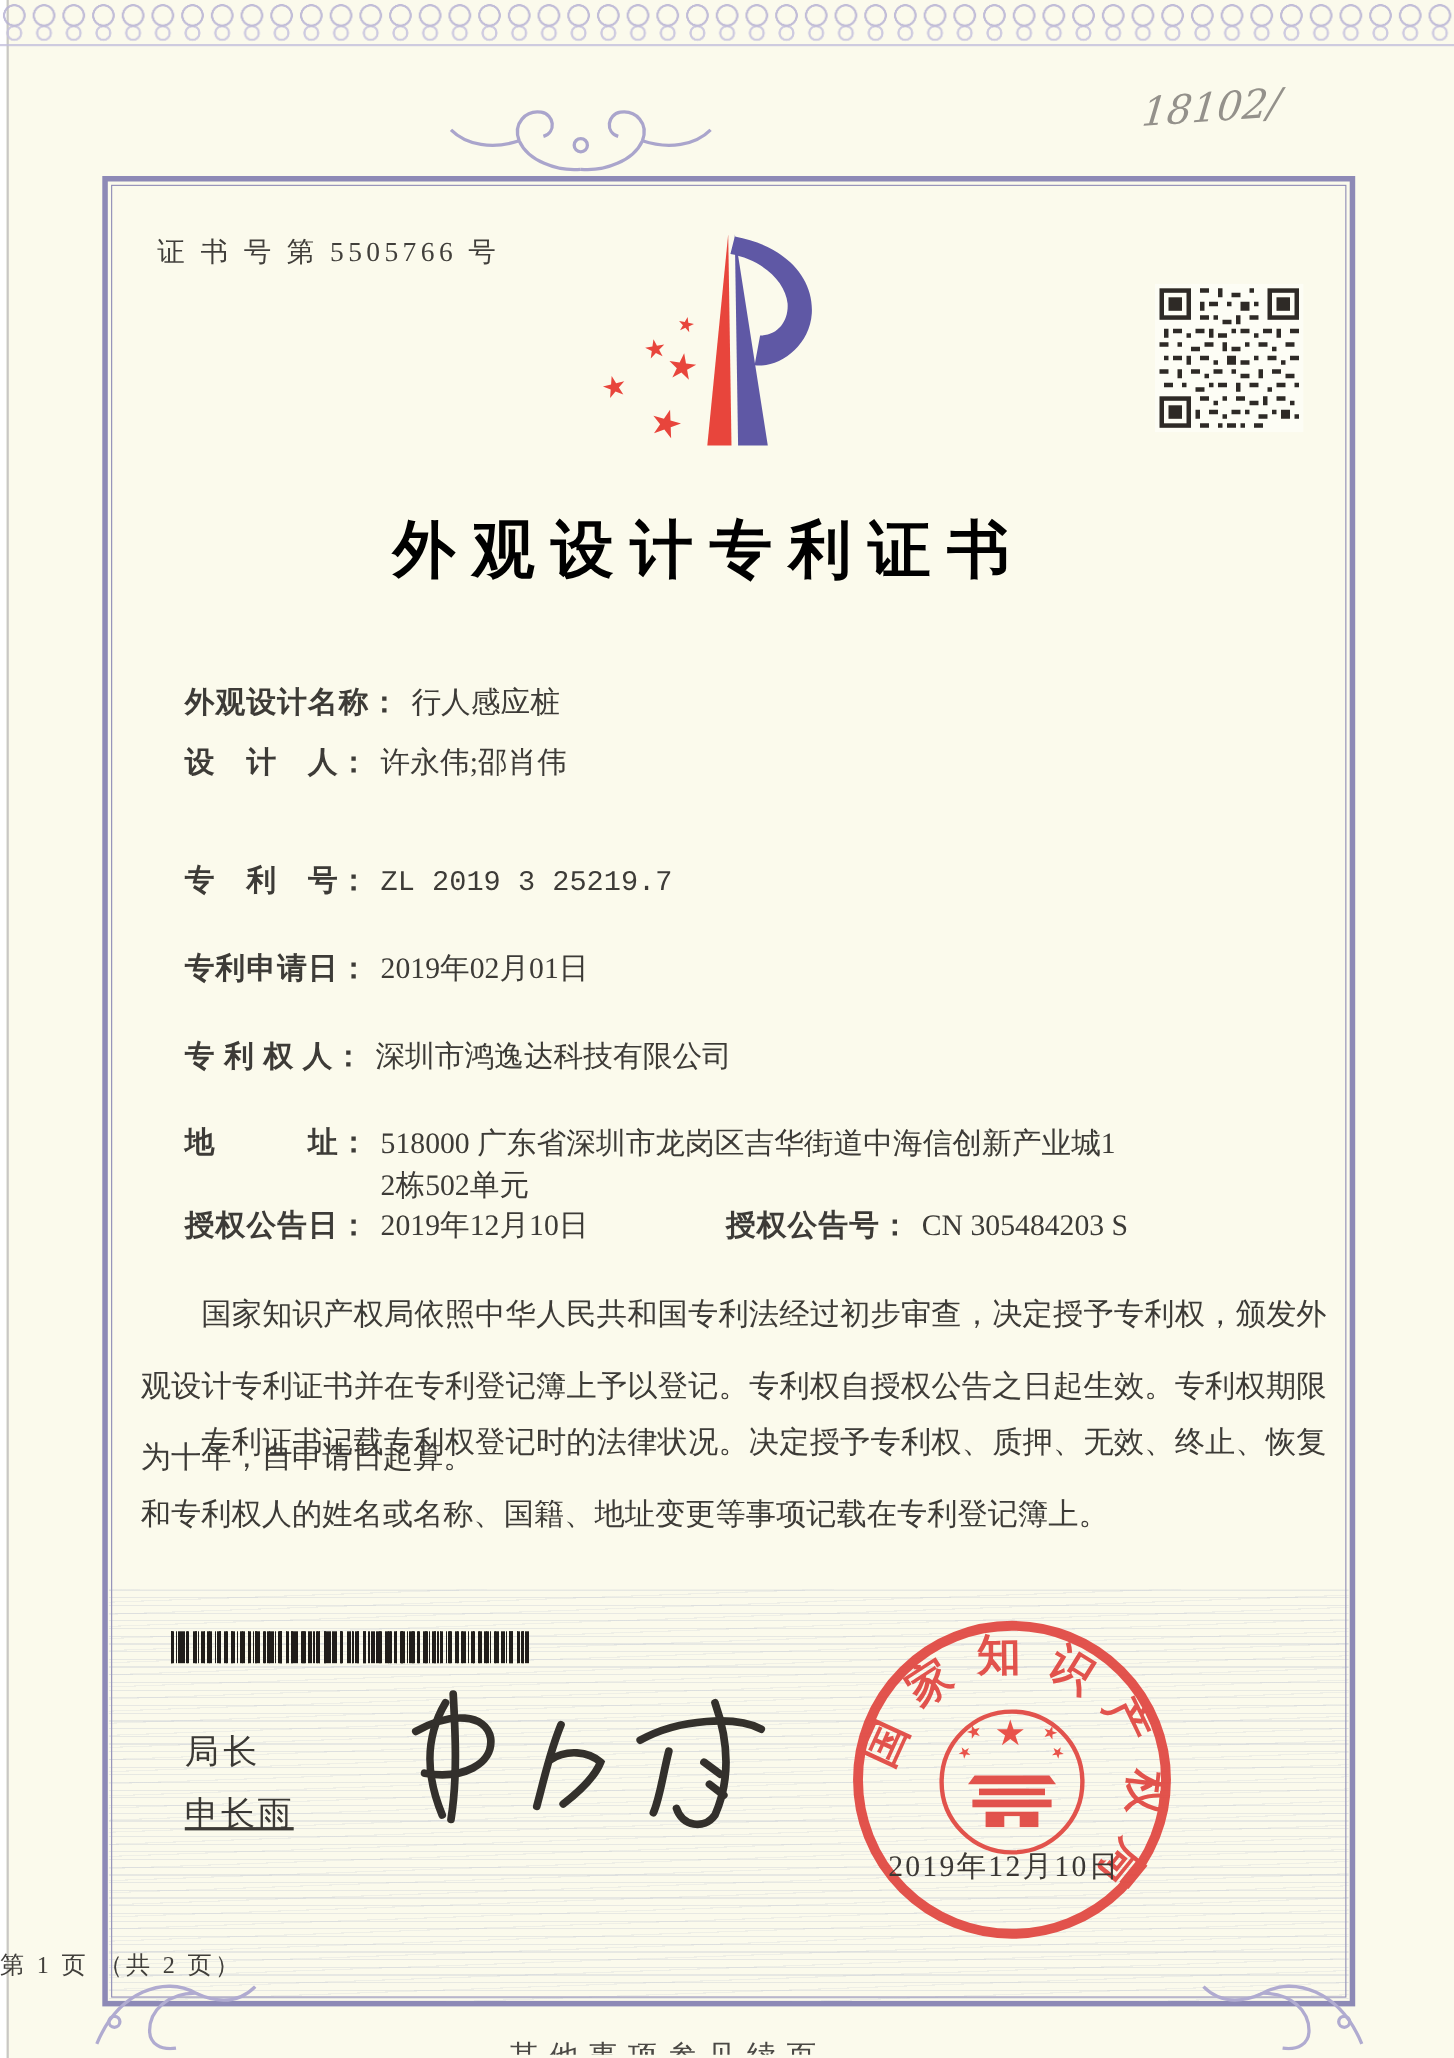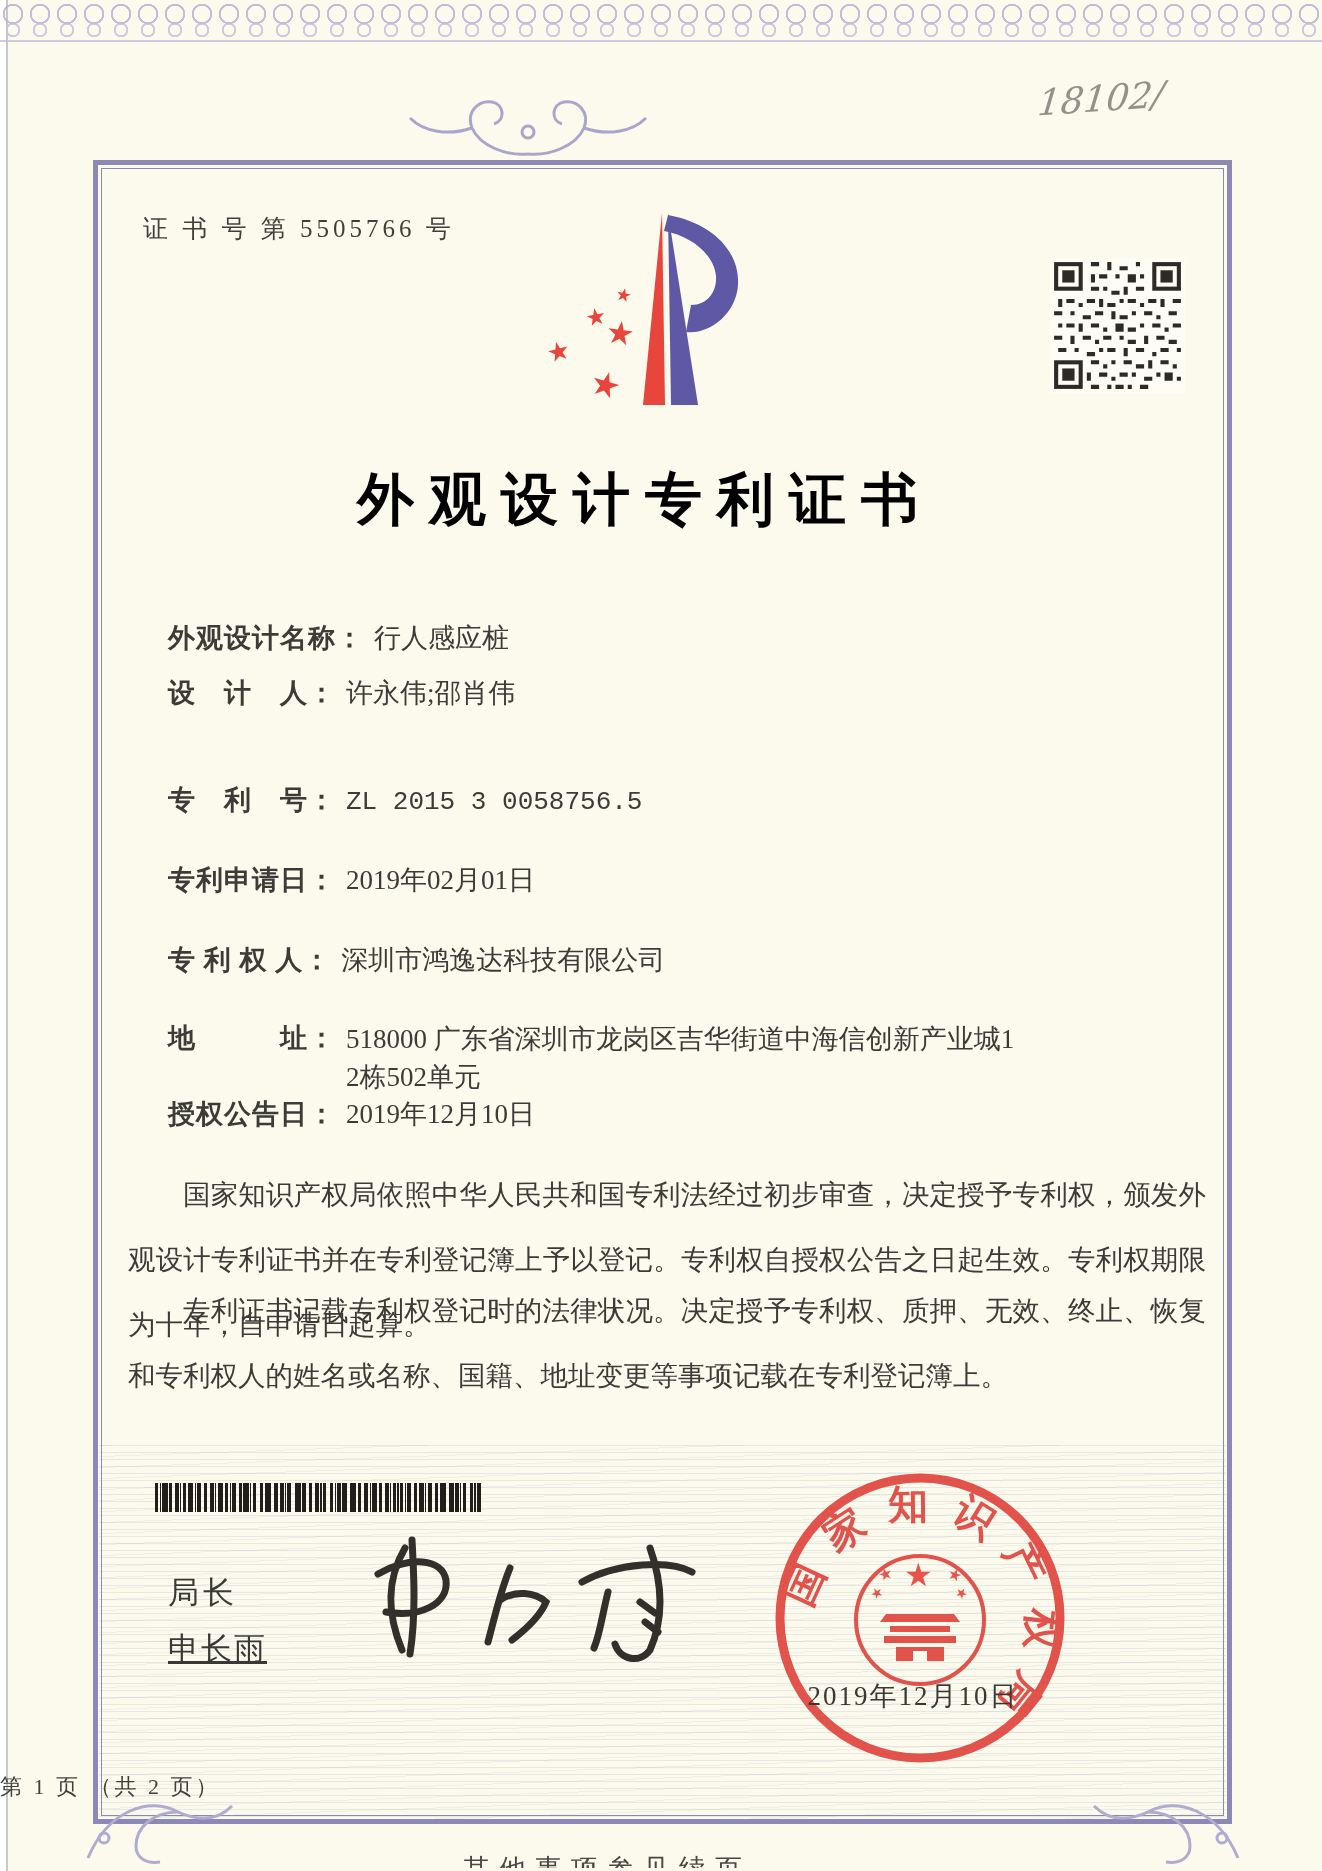--- a/index.html
+++ b/index.html
@@ -168,33 +168,36 @@
 
 <div class="abs title">外观设计专利证书</div>
 
 <div class="abs field-row" style="top:620px">
   <span class="field-label">外观设计名称：</span><span class="field-value">行人感应桩</span>
 </div>
 <div class="abs field-row" style="top:675px">
   <span class="field-label">设　计　人：</span><span class="field-value">许永伟;邵肖伟</span>
 </div>
 <div class="abs field-row" style="top:782px">
-  <span class="field-label">专　利　号：</span><span class="field-value" style="font-family:'Liberation Mono','DejaVu Sans Mono',monospace;font-size:26px;">ZL 2015 3 0058756.5</span>
+  <span class="field-label">专　利　号：</span><span class="field-value" style="font-family:'Liberation Mono','DejaVu Sans Mono',monospace;font-size:26px;">ZL 2019 3 25219.7</span>
 </div>
 <div class="abs field-row" style="top:862px">
   <span class="field-label">专利申请日：</span><span class="field-value">2019年02月01日</span>
 </div>
 <div class="abs field-row" style="top:942px">
   <span class="field-label">专 利 权 人：</span><span class="field-value">深圳市鸿逸达科技有限公司</span>
 </div>
 <div class="abs field-row" style="top:1020px">
   <span class="field-label">地　　　址：</span><span class="addr-value"><span>518000 广东省深圳市龙岗区吉华街道中海信创新产业城1</span><br><span>2栋502单元</span></span>
 </div>
 <div class="abs field-row" style="top:1096px;width:1040px">
   <span class="field-label">授权公告日：</span><span class="field-value">2019年12月10日</span>
+  <span class="grant-col2">
+    <span class="field-label">授权公告号：</span><span class="field-value">CN 305484203 S</span>
+  </span>
 </div>
 
 <div class="abs body-par" style="top:1162px">
   <div class="indent">国家知识产权局依照中华人民共和国专利法经过初步审查，决定授予专利权，颁发外观设计专利证书并在专利登记簿上予以登记。专利权自授权公告之日起生效。专利权期限为十年，自申请日起算。</div>
 </div>
 <div class="abs body-par" style="top:1278px">
   <div class="indent">专利证书记载专利权登记时的法律状况。决定授予专利权、质押、无效、终止、恢复和专利权人的姓名或名称、国籍、地址变更等事项记载在专利登记簿上。</div>
 </div>
 
 <div class="abs barcode"></div>

